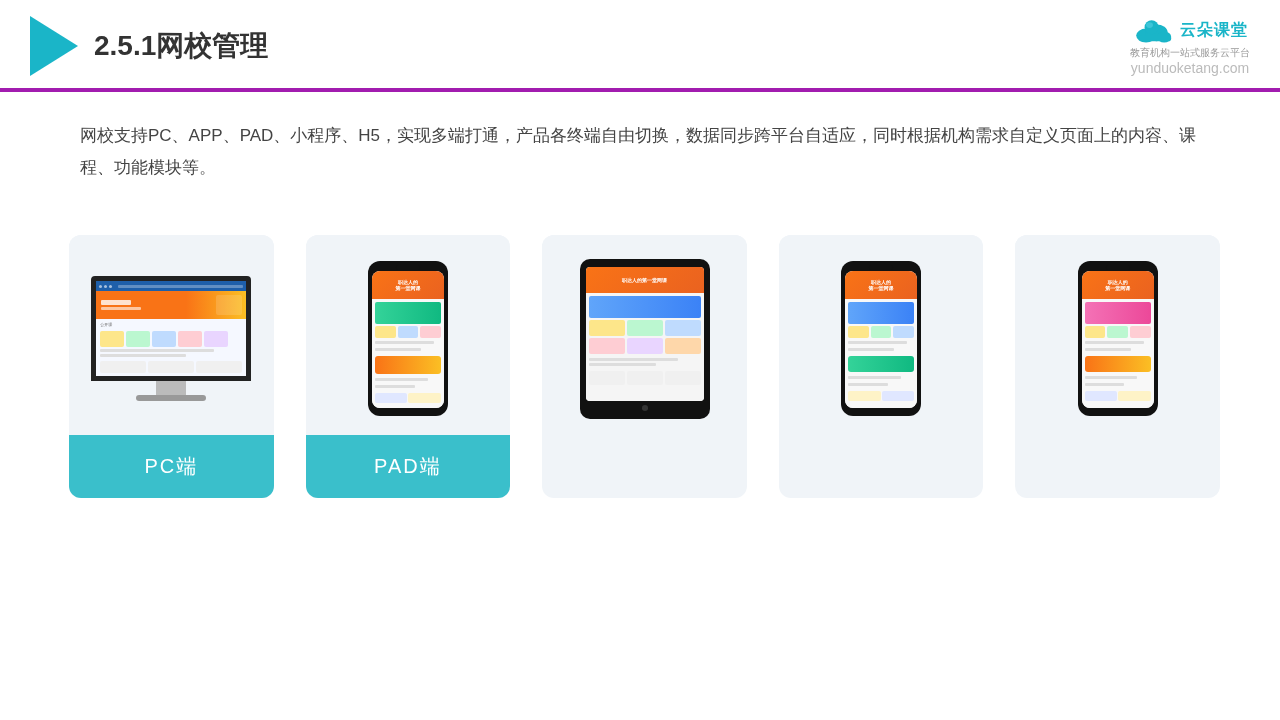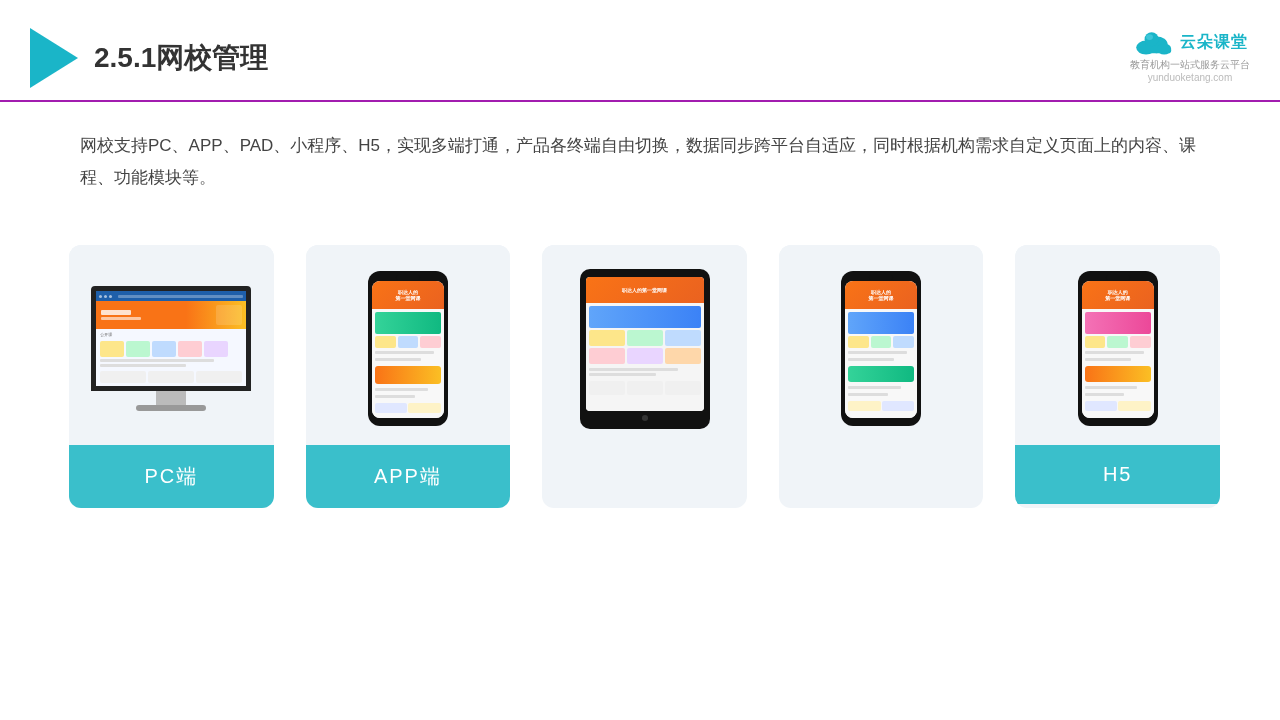--- a/index.html
+++ b/index.html
@@ -7,24 +7,24 @@
       width: 1280px;
       height: 720px;
       background: #fff;
       font-family: 'Microsoft YaHei', 'PingFang SC', sans-serif;
       overflow: hidden;
     }
 
     
     .header {
       display: flex;
-      align-items: flex-start;
+      align-items: flex-end;
       justify-content: space-between;
-      padding: 28px 30px 12px 30px;
-      border-bottom: 2px solid #a21caf;
+      padding: 16px 30px 12px 30px;
+      border-bottom: 4px solid #a21caf;
     }
     .header-left {
       display: flex;
       align-items: center;
       gap: 16px;
     }
     .logo-triangle {
       width: 0;
       height: 0;
       border-top: 30px solid transparent;
@@ -56,21 +56,21 @@
       font-weight: bold;
       letter-spacing: 1px;
     }
     .brand-slogan {
       font-size: 10px;
       color: #999;
       margin-top: 2px;
       text-align: right;
     }
     .brand-url {
-      font-size: 10px;
+      font-size: 14px;
       color: #bbb;
     }
 
     
     .description {
       padding: 28px 80px 10px 80px;
       font-size: 17px;
       color: #444;
       line-height: 1.9;
     }
@@ -434,21 +434,21 @@
               <div class="phone-text" style="width:60%;"></div>
               <div style="display:flex;gap:1px;margin-top:2px;">
                 <div style="flex:1;height:10px;background:#e0e7ff;border-radius:2px;"></div>
                 <div style="flex:1;height:10px;background:#fef3c7;border-radius:2px;"></div>
               </div>
             </div>
           </div>
         </div>
       </div>
     </div>
-    <div class="card-label">APP端</div>
+    <div class="card-label">PAD端</div>
   </div>
 
   <div class="card">
     <div class="card-image-area">
       <div class="tablet">
         <div class="tablet-body">
           <div class="tablet-screen">
             <div class="tablet-top" style="display:flex;align-items:center;justify-content:center;">
               <div style="font-size:5px;color:#fff;font-weight:bold;text-align:center;padding:3px;">职达人的第一堂网课</div>
             </div>
@@ -532,16 +532,15 @@
               <div class="phone-text" style="width:60%;"></div>
               <div style="display:flex;gap:1px;margin-top:2px;">
                 <div style="flex:1;height:10px;background:#e0e7ff;border-radius:2px;"></div>
                 <div style="flex:1;height:10px;background:#fef3c7;border-radius:2px;"></div>
               </div>
             </div>
           </div>
         </div>
       </div>
     </div>
-    <div class="card-label">H5</div>
   </div>
 
 </div>
 
 </body></html>

